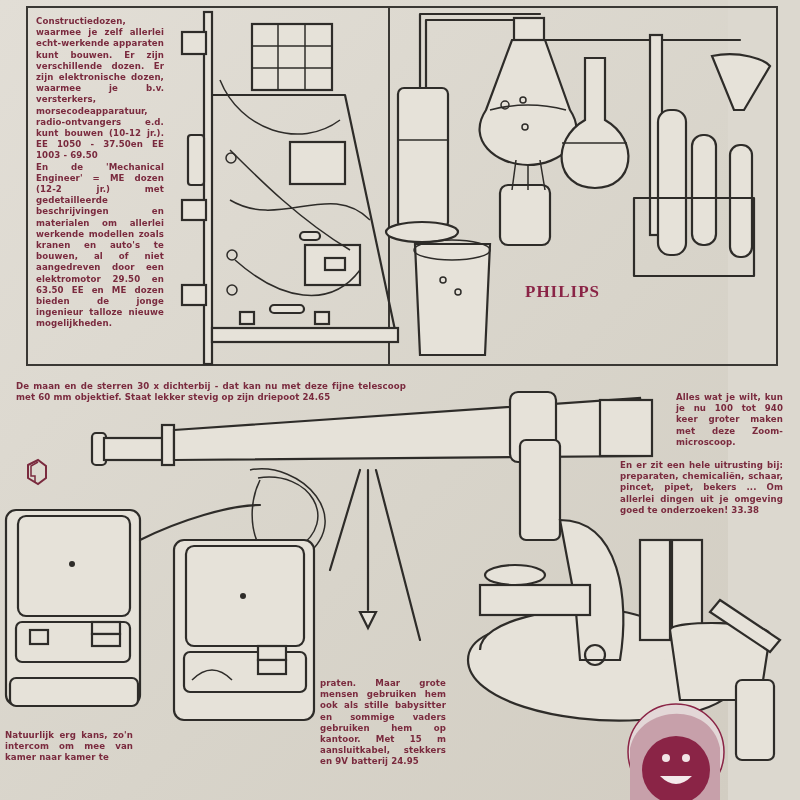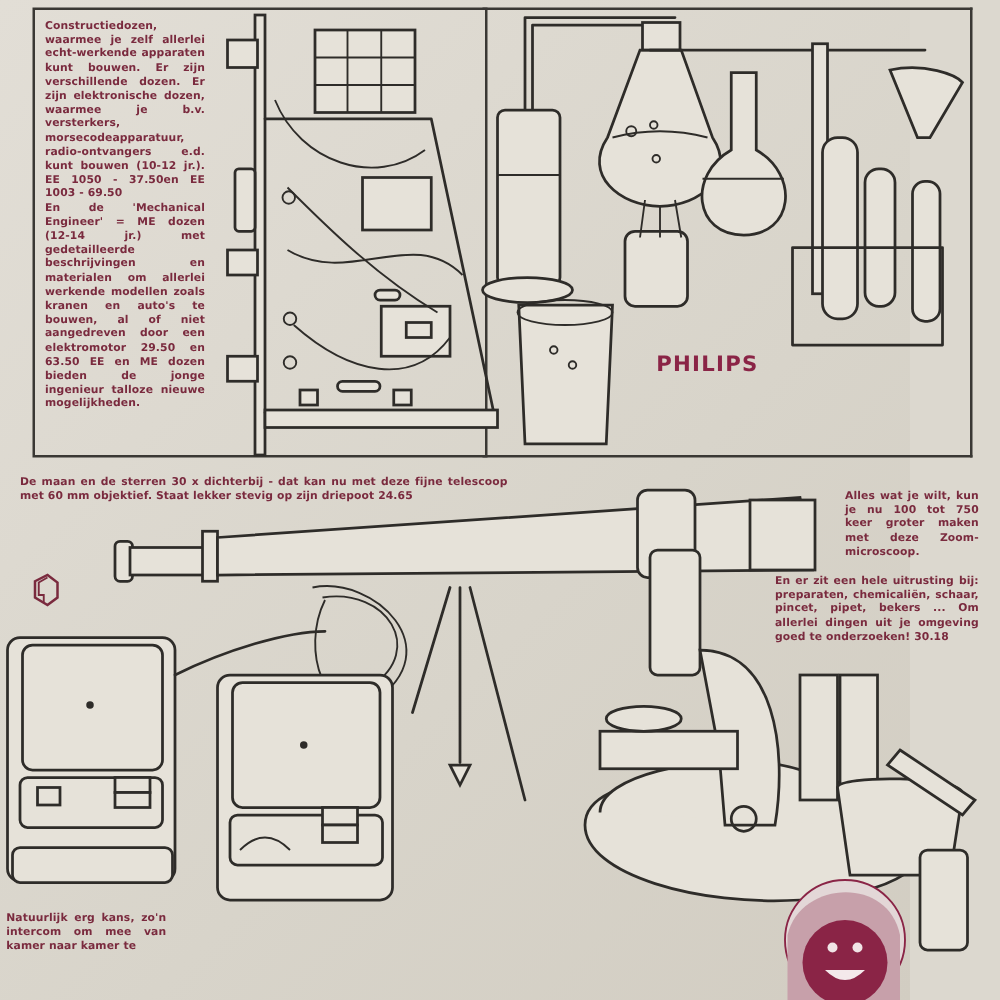--- a/index.html
+++ b/index.html
@@ -134,24 +134,25 @@
       <path d="M630,748 C640,705 710,700 720,748 L720,800 L630,800 Z" fill="#c7a0aa"></path>
       <ellipse cx="676" cy="770" rx="34" ry="34" fill="#8a2446"></ellipse>
       <circle cx="666" cy="758" r="4" fill="#f1e4e6"></circle>
         <circle cx="686" cy="758" r="4" fill="#f1e4e6"></circle>
       <path d="M660,776 Q676,792 692,776 Z" fill="#f4e9eb"></path>
     </g>
   </svg>
 
   <div class="txt" style="left:36px;top:16px;width:128px;">
     <span>Constructiedozen, waarmee je zelf allerlei echt-werkende apparaten kunt bouwen. Er zijn verschillende dozen. Er zijn elektronische dozen, waarmee je b.v. versterkers, morsecodeapparatuur, radio-ontvangers e.d. kunt bouwen (10-12 jr.). EE 1050 - 37.50en EE 1003 - 69.50</span><br>
-    <span>En de 'Mechanical Engineer' = ME dozen (12-14 jr.) met gedetailleerde beschrijvingen en materialen om allerlei werkende modellen zoals kranen en auto's te bouwen, al of niet aangedreven door een elektromotor 29.50 en 63.50 EE en ME dozen bieden de jonge ingenieur talloze nieuwe mogelijkheden.</span>
+    <span>En de 'Mechanical Engineer' = ME dozen (12-2 jr.) met gedetailleerde beschrijvingen en materialen om allerlei werkende modellen zoals kranen en auto's te bouwen, al of niet aangedreven door een elektromotor 29.50 en 63.50 EE en ME dozen bieden de jonge ingenieur talloze nieuwe mogelijkheden.</span>
   </div>
 
-  <div class="brand" style="left:525px;top:282px;">PHILIPS</div>
+  <div class="brand" style="left:525px;top:282px;font-family:Liberation Serif, serif;">PHILIPS</div>
 
   <div class="txt" style="left:16px;top:381px;width:390px;">De maan en de sterren 30 x dichterbij - dat kan nu met deze fijne telescoop met 60 mm objektief. Staat lekker stevig op zijn driepoot 24.65</div>
 
-  <div class="txt" style="left:676px;top:392px;width:107px;">Alles wat je wilt, kun je nu 100 tot 750 keer groter maken met deze Zoom-microscoop.</div>
-  <div class="txt" style="left:620px;top:460px;width:163px;">En er zit een hele uitrusting bij: preparaten, chemicaliën, schaar, pincet, pipet, bekers ... Om allerlei dingen uit je omgeving goed te onderzoeken! 30.18</div>
+  <div class="txt" style="left:676px;top:392px;width:107px;">Alles wat je wilt, kun je nu 100 tot 940 keer groter maken met deze Zoom-microscoop.</div>
+  <div class="txt" style="left:620px;top:460px;width:163px;">En er zit een hele uitrusting bij: preparaten, chemicaliën, schaar, pincet, pipet, bekers ... Om allerlei dingen uit je omgeving goed te onderzoeken! 33.38</div>
 
   <div class="txt" style="left:5px;top:730px;width:128px;">Natuurlijk erg kans, zo'n intercom om mee van kamer naar kamer te</div>
+  <div class="txt" style="left:320px;top:678px;width:126px;">praten. Maar grote mensen gebruiken hem ook als stille babysitter en sommige vaders gebruiken hem op kantoor. Met 15 m aansluitkabel, stekkers en 9V batterij 24.95</div>
 </div>
 
 </body></html>

